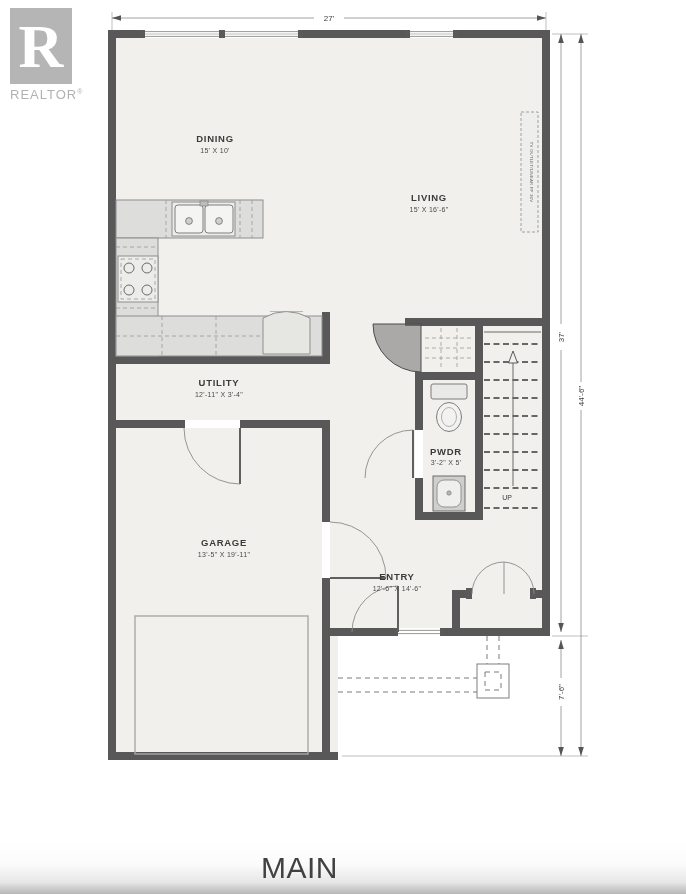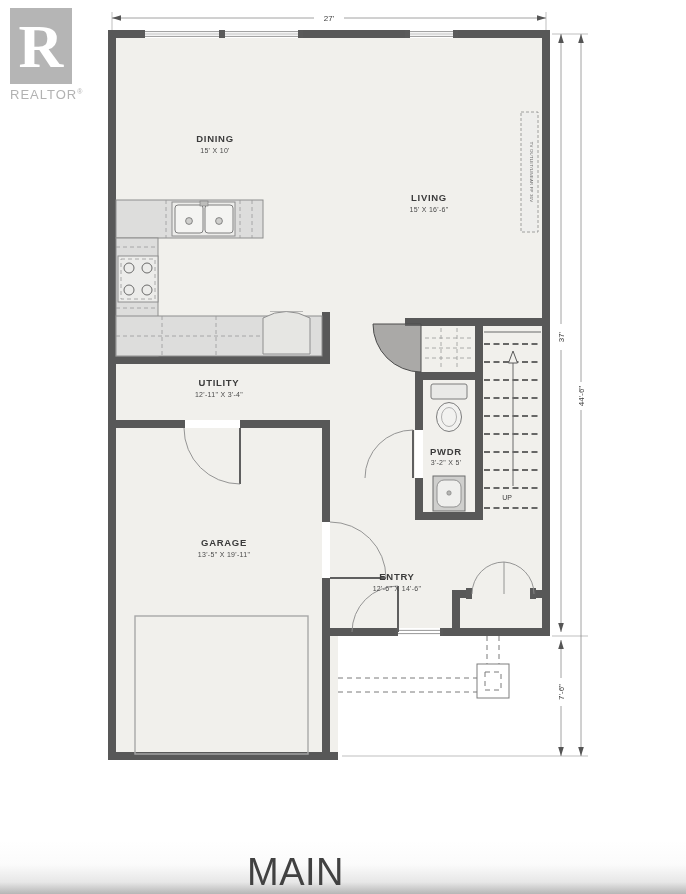--- a/index.html
+++ b/index.html
@@ -7,21 +7,21 @@
         font-family:"Liberation Sans",sans-serif;}
   
   .logo{position:absolute;left:10px;top:8px;width:70px;}
   .logo-box{width:62px;height:76px;background:#b5b5b5;display:flex;align-items:center;justify-content:center;}
   .logo-r{color:#fff;font-family:"Liberation Serif",serif;font-weight:bold;font-size:62px;line-height:62px;}
   .logo-word{margin-top:3px;color:#b2b2b2;font-size:13px;letter-spacing:1px;white-space:nowrap;}
   .logo-reg{font-size:7px;vertical-align:super;}
   
   .footer-band{position:absolute;left:0;bottom:0;width:686px;height:54px;
     background:linear-gradient(180deg,#ffffff 0%,#fbfbfb 45%,#e7e7e7 78%,#b6b6b6 100%);}
-  .footer-title{position:absolute;left:247px;top:851px;font-size:38px;color:#414141;letter-spacing:.5px;}
+  .footer-title{position:absolute;left:261px;top:851px;font-size:30px;color:#414141;letter-spacing:.5px;}
   
   svg{position:absolute;left:0;top:0;}
   .floor{fill:#f1f0ec;}
   .wall{fill:#585858;}
   .gap{fill:#ffffff;}
   .mull{fill:#5a5a5a;}
   .thin{stroke:#7d7d7d;stroke-width:.8;fill:none;}
   .lite{stroke:#9f9f9f;stroke-width:.7;fill:none;}
   .fixture{fill:#dddddc;stroke:#8e8e8e;stroke-width:1;}
   .fixlight{fill:#ececea;stroke:#8e8e8e;stroke-width:1;}

